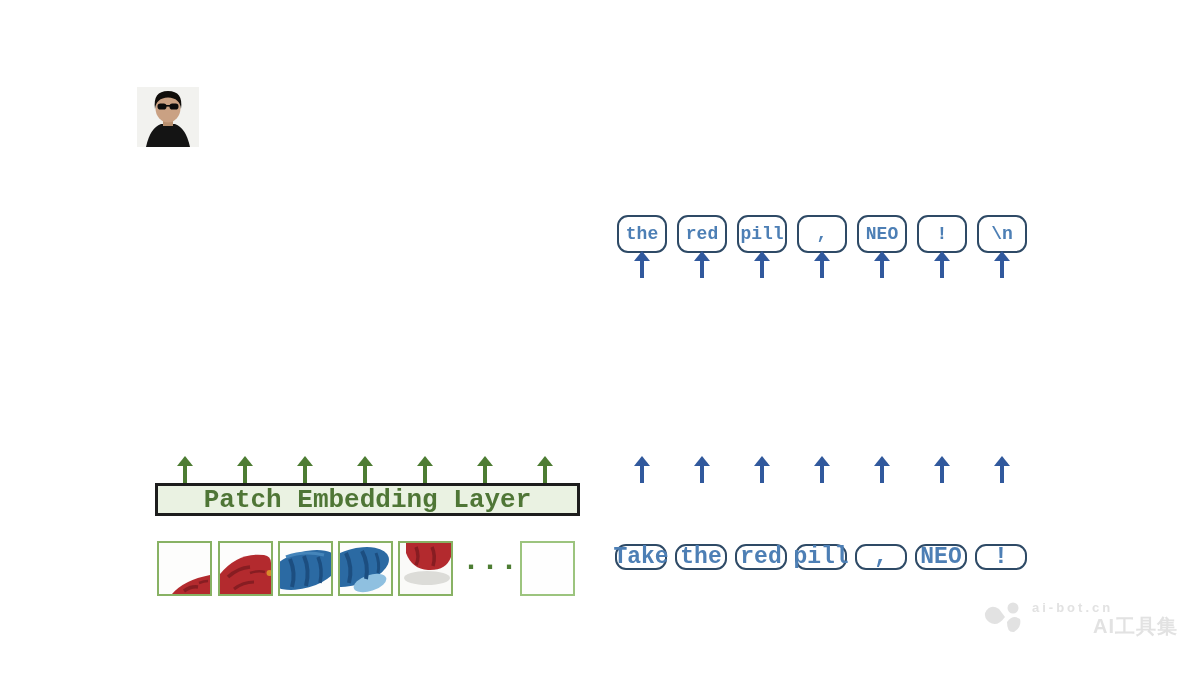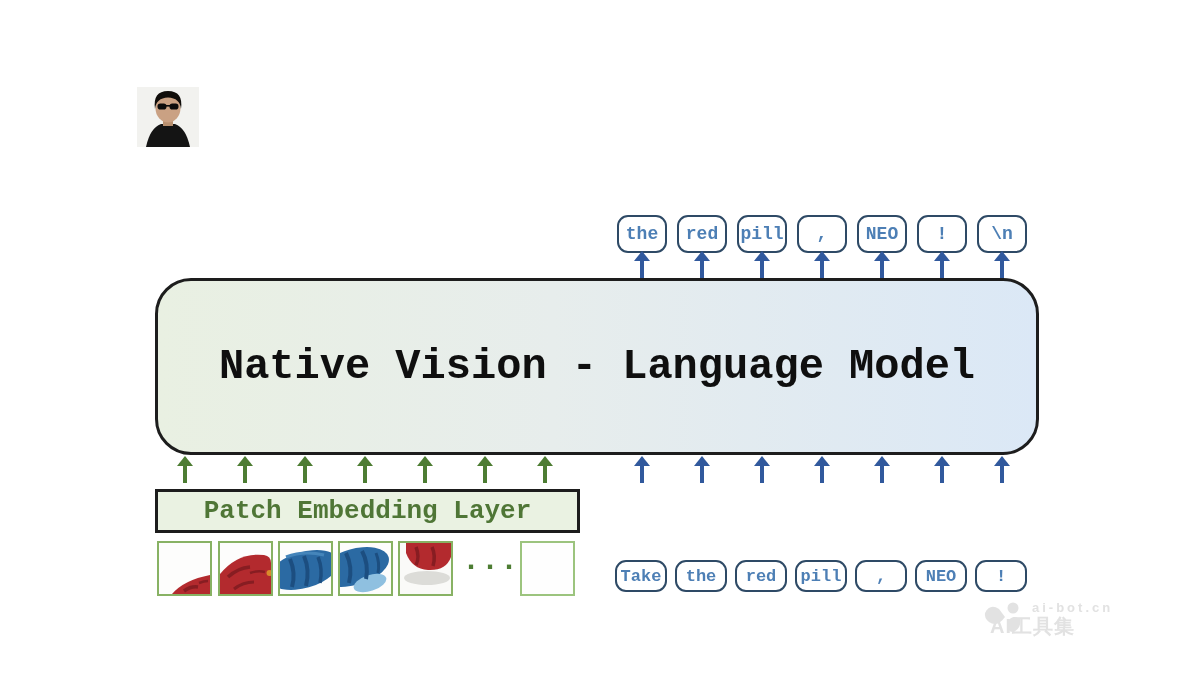--- a/index.html
+++ b/index.html
@@ -8,55 +8,55 @@
 
   .page-title{position:absolute;left:205px;top:102px;font-size:39px;font-weight:700;
               color:var(--title-color,#262626);letter-spacing:-0.5px;white-space:nowrap;}
   .neo{position:absolute;left:137px;top:87px;width:62px;height:60px;}
 
   .token{position:absolute;box-sizing:border-box;border:2.5px solid var(--token-border,#2e4a66);
          border-radius:11px;background:#ffffff;display:flex;align-items:center;justify-content:center;
          font-family:"Liberation Mono","DejaVu Sans Mono",monospace;font-weight:700;
          color:var(--token-text,#4d7fb5);}
   .token.out{top:215px;width:50px;height:38px;font-size:18px;}
-  .token.in{top:560px;width:52px;height:32px;font-size:17px;}
+  .token.in{top:544px;width:52px;height:26px;font-size:23px;}
 
   .arrow{position:absolute;width:16px;display:flex;flex-direction:column;align-items:center;}
   .arrow .head{width:0;height:0;border-left:8px solid transparent;border-right:8px solid transparent;
                border-bottom:10px solid var(--c);}
   .arrow .stem{width:4px;flex:1;background:var(--c);}
   .arrow.blue{--c:var(--arrow-blue,#31599d);}
   .arrow.green{--c:var(--arrow-green,#4d7d33);}
 
   .model-box{position:absolute;left:155px;top:278px;width:884px;height:177px;box-sizing:border-box;
              border:3px solid var(--box-border,#1d1d1d);border-radius:36px;
              background:linear-gradient(90deg,var(--model-left,#e9f0e2) 0%,#e7edec 45%,var(--model-right,#dbe8f6) 100%);
              display:flex;align-items:center;justify-content:center;}
   .model-label{font-family:"Liberation Mono","DejaVu Sans Mono",monospace;font-weight:700;
                font-size:42px;color:#0f0f0f;white-space:nowrap;}
 
-  .embed-box{position:absolute;top:483px;height:44px;box-sizing:border-box;
+  .embed-box{position:absolute;top:483px;height:33px;box-sizing:border-box;
              border:3px solid var(--box-border,#1d1d1d);border-radius:0;
              display:flex;align-items:center;justify-content:center;
-             font-family:"Liberation Mono","DejaVu Sans Mono",monospace;font-weight:700;font-size:26px;margin-top:6px;}
+             font-family:"Liberation Mono","DejaVu Sans Mono",monospace;font-weight:700;font-size:26px;}
   .patch-embed{left:155px;width:425px;background:var(--patch-bg,#eaf2e2);color:var(--patch-text,#4f7636);}
   .word-embed{left:612px;width:423px;background:var(--word-bg,#e9f1fb);color:var(--word-text,#3a618f);}
 
   .patch{position:absolute;top:541px;width:55px;height:55px;box-sizing:border-box;
          border:2px solid var(--patch-frame,#88b264);background:#fdfdfc;overflow:hidden;}
   .patch svg{display:block;width:51px;height:51px;}
   .empty-patch{position:absolute;left:520px;top:541px;width:55px;height:55px;box-sizing:border-box;
                border:2px solid #9cc47e;background:#fefefe;}
   .dots{position:absolute;left:462px;top:544px;width:52px;text-align:center;
         font-family:"Liberation Mono","DejaVu Sans Mono",monospace;font-weight:700;font-size:30px;
         color:var(--arrow-green,#4d7d33);letter-spacing:1px;}
 
   .wm-site{position:absolute;left:1032px;top:600px;font-size:13px;font-weight:700;letter-spacing:3px;
            color:var(--watermark-color,#e2e2e2);}
-  .wm-name{position:absolute;left:990px;top:613px;font-size:20px;font-weight:700;
+  .wm-name{position:absolute;left:1093px;top:613px;font-size:20px;font-weight:700;
            color:var(--watermark-color,#e2e2e2);letter-spacing:1px;}
   .wm-logo{position:absolute;left:982px;top:601px;width:42px;height:36px;}
 </style>
 </head>
 <body>
 
 <div class="slide">
 
   <svg class="neo" viewBox="0 0 62 60">
     <rect width="62" height="60" fill="#f2f2ef"></rect>
@@ -99,23 +99,20 @@
     </div>
   <div class="arrow blue" style="left:934px;top:251px;height:27px">
       <span class="head"></span>
       <span class="stem"></span>
     </div>
   <div class="arrow blue" style="left:994px;top:251px;height:27px">
       <span class="head"></span>
       <span class="stem"></span>
     </div>
 
-  <div class="model-box">
-    <div class="model-label">Native Vision - Language Model</div>
-  </div>
 
   <div class="arrow green" style="left:177px;top:456px;height:27px">
       <span class="head"></span>
       <span class="stem"></span>
     </div>
   <div class="arrow green" style="left:237px;top:456px;height:27px">
       <span class="head"></span>
       <span class="stem"></span>
     </div>
   <div class="arrow green" style="left:297px;top:456px;height:27px">

